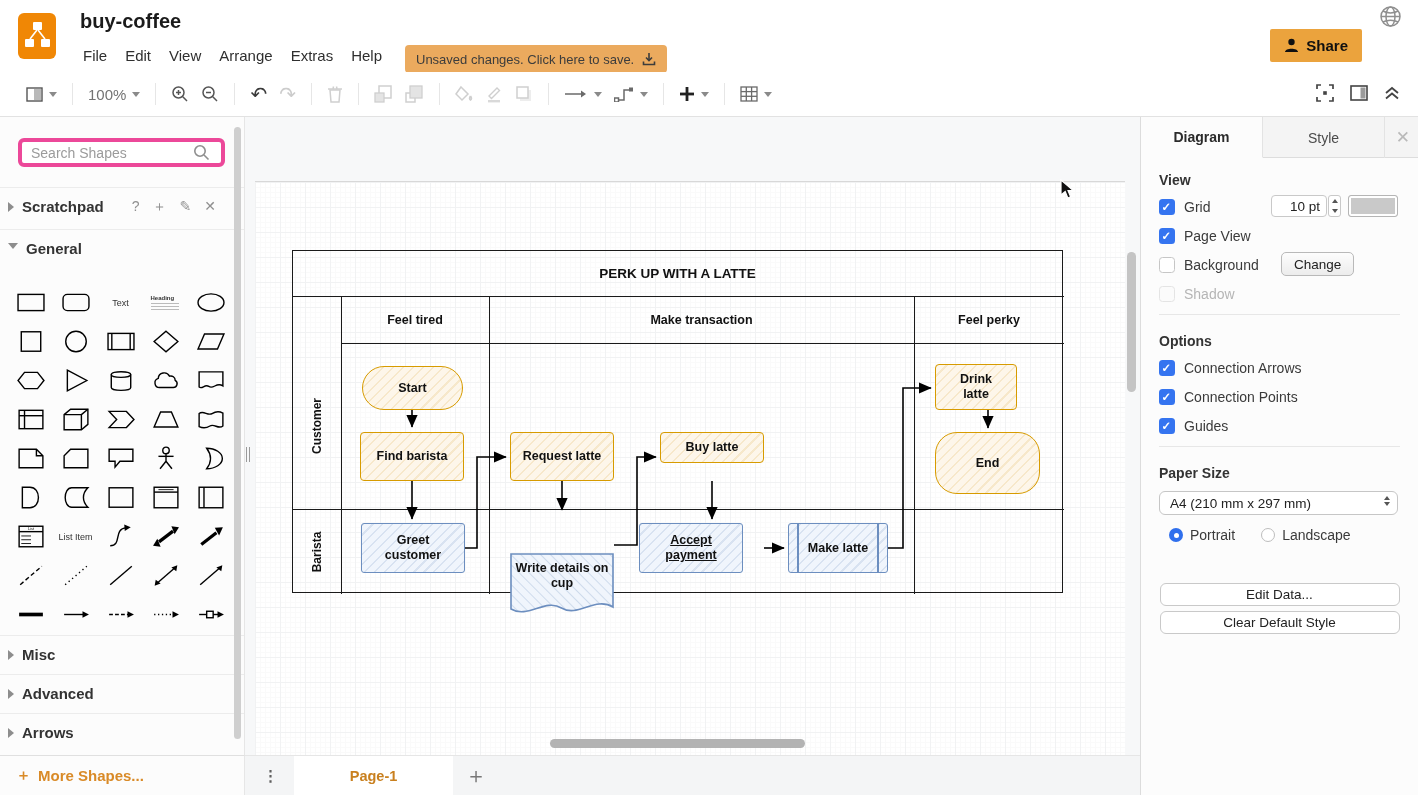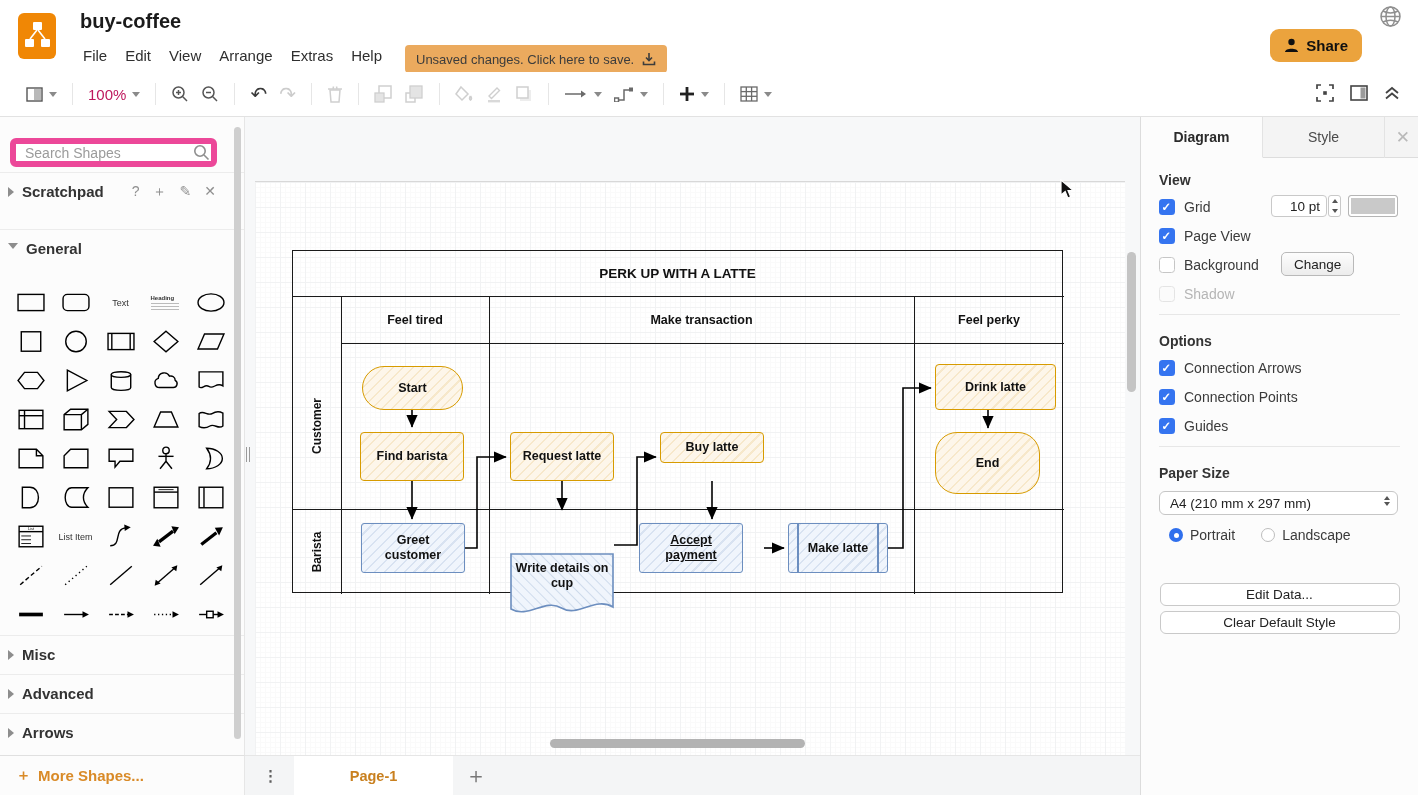--- a/index.html
+++ b/index.html
@@ -7,37 +7,37 @@
   body { font-family:"Liberation Sans", sans-serif; background:#fff; color:#333; -webkit-user-select:none; user-select:none; }
   #app { position:relative; width:1418px; height:795px; background:#fff; }
 
   
   #header { position:absolute; left:0; top:0; width:1418px; height:72px; background:#fff; }
   #logo { position:absolute; left:18px; top:13px; width:38px; height:46px; border-radius:6px; background:#F08705; display:flex; align-items:center; justify-content:center; }
   #doc-title { position:absolute; left:80px; top:10px; font-size:20px; font-weight:600; color:#1b1b1b; }
   #menubar { position:absolute; left:74px; top:44px; display:flex; }
   .menu-item { font-size:15px; color:#2f2f2f; padding:3px 9px; border-radius:4px; cursor:default; }
   #unsaved-btn { position:absolute; left:405px; top:45px; height:28px; background:#EBAA5E; border-radius:4px; display:flex; align-items:center; gap:8px; padding:0 11px; font-size:13px; color:#3c3c3c; }
-  #share-btn { position:absolute; right:56px; top:29px; height:33px; background:#EBA33D; border-radius:9px; display:flex; align-items:center; gap:7px; padding:0 14px; font-size:15px; font-weight:bold; color:#101010; }
+  #share-btn { position:absolute; right:56px; top:29px; height:33px; background:#EBA33D; border-radius:2px; display:flex; align-items:center; gap:7px; padding:0 14px; font-size:15px; font-weight:bold; color:#101010; }
   #globe { position:absolute; right:16px; top:5px; }
 
   
   #toolbar { position:absolute; left:0; top:72px; width:1418px; height:45px; background:#fff; border-bottom:1px solid #e2e2e2; display:flex; align-items:center; padding-left:20px; }
   .tb-btn { display:flex; align-items:center; gap:4px; padding:4px 6px; border-radius:4px; }
   .tb-sep { width:1px; height:22px; background:#e6e6e6; margin:0 9px; }
   .caret { width:0; height:0; border-left:4px solid transparent; border-right:4px solid transparent; border-top:5px solid #8a8a8a; margin-left:2px; }
-  .tb-zoom-text { font-size:15px; color:#be185d; }
+  .tb-zoom-text { font-size:15px; color:#737373; }
   .uni-ico { font-size:20px; line-height:1; }
   .dis { color:#ccc !important; }
   #tb-right { position:absolute; right:18px; top:0; height:45px; display:flex; align-items:center; gap:16px; }
 
   
   #sidebar { position:absolute; left:0; top:117px; width:245px; height:638px; background:#fcfcfc; border-right:1px solid #e6e6e6; overflow:hidden; }
   #search-wrap { position:absolute; left:10px; top:21px; width:207px; height:29px; }
-  #search-input { width:100%; height:100%; border:6px solid #ec4899; border-radius:6px; padding:0 28px 0 9px; font-size:14px; color:#333; background:#fff; font-family:"Liberation Sans",sans-serif; }
+  #search-input { width:100%; height:100%; border:4px solid #ec4899; border-radius:6px; padding:0 28px 0 9px; font-size:14px; color:#333; background:#fff; font-family:"Liberation Sans",sans-serif;margin-left:8px; }
   #search-input::placeholder { color:#9b9b9b; }
   #search-ico { position:absolute; right:7px; top:6px; }
   .side-row { position:absolute; left:0; width:244px; height:38px; display:flex; align-items:center; padding-left:6px; border-top:1px solid #ececec; background:#fcfcfc; }
   .side-arrow { width:0; height:0; border-top:5px solid transparent; border-bottom:5px solid transparent; border-left:6px solid #8d8d8d; margin:0 8px 0 2px; }
   .side-arrow.open { border-left:none; border-right:none; border-top:6px solid #8d8d8d; border-left:5px solid transparent; border-right:5px solid transparent; }
   .side-label { font-size:15px; font-weight:bold; color:#333; }
   #scratch-icons { margin-left:auto; margin-right:28px; display:flex; gap:13px; color:#8f8f8f; font-size:14px; }
   #shape-grid { position:absolute; left:8px; top:166px; width:226px; display:grid; grid-template-columns:repeat(5,45px); grid-auto-rows:39px; }
   .shape-cell { display:flex; align-items:center; justify-content:center; }
   .shape-cell svg { stroke:#000; fill:none; stroke-width:1.3; }
@@ -80,21 +80,21 @@
   #cursor { position:absolute; left:815px; top:62px; z-index:9; }
 
   
   #pagebar { position:absolute; left:245px; top:755px; width:895px; height:40px; background:#f4f5f6; border-top:1px solid #e6e6e6; display:flex; align-items:center; }
   #page-menu-dots { color:#5f5f5f; font-size:15px; font-weight:bold; letter-spacing:0; margin-left:18px; line-height:0.6; }
   #page-tab { width:159px; height:40px; background:#fff; margin-left:16px; display:flex; align-items:center; justify-content:center; font-size:14.5px; font-weight:bold; color:#C9801F; }
   #add-page { margin-left:12px; color:#777; font-size:22px; }
 
   
   #panel { position:absolute; left:1140px; top:117px; width:278px; height:678px; background:#fcfcfc; border-left:1px solid #dcdcdc; font-size:14px; }
-  #panel-tabs { position:relative; height:41px; background:#f4f4f4; border-bottom:1px solid #ddd; display:flex;align-items:center; }
+  #panel-tabs { position:relative; height:41px; background:#f4f4f4; border-bottom:1px solid #ddd; display:flex; }
   .ptab { width:122px; height:41px; display:flex; align-items:center; justify-content:center; color:#4a4a4a; border-right:1px solid #e3e3e3; }
   .ptab.active { background:#fcfcfc; font-weight:bold; color:#2b2b2b; margin-bottom:-1px; border-bottom:1px solid #fcfcfc; }
   #panel-close { position:absolute; right:8px; top:10px; color:#b9b9b9; font-size:17px; }
   .p-section { padding:14px 18px 4px 18px; }
   .p-head { font-weight:bold; color:#333; margin-bottom:10px; }
   .p-row { position:relative; display:flex; align-items:center; gap:9px; margin-bottom:11px; min-height:18px; }
   .p-div { height:1px; background:#e7e7e7; margin:8px 0 0 0; }
   .cb { width:16px; height:16px; border-radius:3.5px; flex:none; position:relative; }
   .cb.on { background:#3574F0; }
   .cb.on::after { content:"✓"; position:absolute; left:2.5px; top:0.5px; color:#fff; font-size:11.5px; font-weight:bold; }
@@ -314,21 +314,21 @@
     <div id="search-wrap">
       <input id="search-input" placeholder="Search Shapes" style="">
       <span id="search-ico">
         <svg width="17" height="17" viewBox="0 0 17 17" fill="none" stroke="#8f8f8f" stroke-width="1.6">
             <circle cx="7" cy="7" r="5.2"></circle>
             <line x1="11" y1="11" x2="15.5" y2="15.5"></line>
           </svg>
       </span>
     </div>
 
-    <div class="side-row" style="top:55px;align-items:center;">
+    <div class="side-row" style="top:70px;align-items:center;">
       <span class="side-arrow"></span>
       <span class="side-label">Scratchpad</span>
       <span id="scratch-icons">
         <span>?</span>
         <span>＋</span>
         <span>✎</span>
         <span>✕</span>
       </span>
     </div>
 
@@ -643,21 +643,21 @@
       </div>
     <div class="node n-orange" style="left:115px;top:315px;width:104px;height:49px;">
         <span>Find barista</span>
       </div>
     <div class="node n-orange" style="left:265px;top:315px;width:104px;height:49px;">
         <span>Request latte</span>
       </div>
     <div class="node n-orange" style="left:415px;top:315px;width:104px;height:31px;">
         <span>Buy latte</span>
       </div>
-    <div class="node n-orange" style="left:690px;top:247px;width:121px;height:46px;">
+    <div class="node n-orange" style="left:690px;top:247px;width:82px;height:46px;">
         <span>Drink latte</span>
       </div>
     <div class="node n-orange pill" style="left:690px;top:315px;width:105px;height:62px;">
         <span>End</span>
       </div>
     <div class="node n-blue" style="left:116px;top:406px;width:104px;height:50px;">
         <span>Greet customer</span>
       </div>
     <div class="node" id="node-write" style="left:265px;top:396px;width:104px;height:67px;">
       <svg width="104" height="67" viewBox="0 0 104 67">

